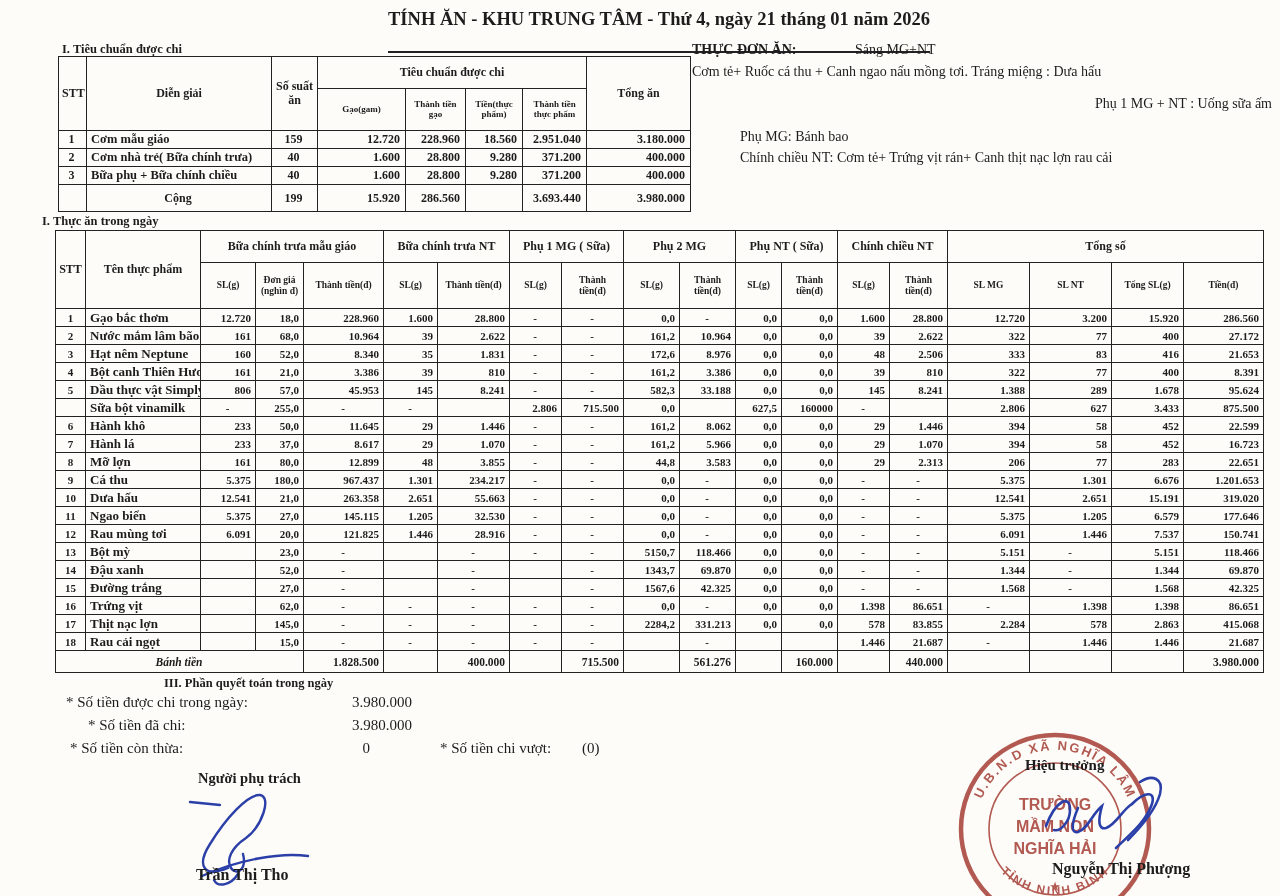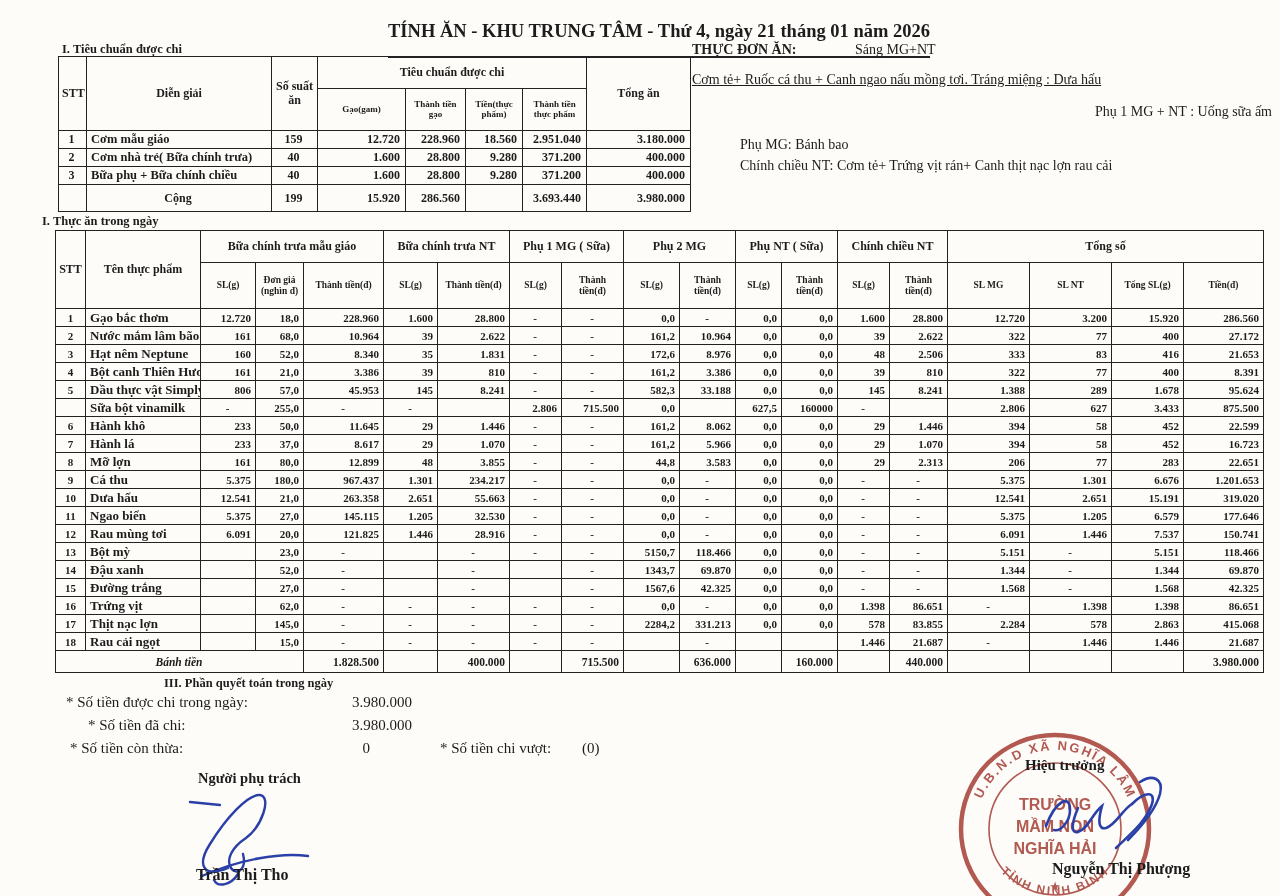--- a/index.html
+++ b/index.html
@@ -1,21 +1,21 @@
 <!DOCTYPE html>
 <html><head>
 <meta charset="utf-8">
 <style>
   * { margin:0; padding:0; box-sizing:border-box; }
   body { width:1280px; height:896px; font-family:"Liberation Serif","DejaVu Serif",serif; }
   .page { position:relative; width:1280px; height:896px; background:#fdfcf8; color:#1c1c1c; overflow:hidden; }
 
   
   .school { position:absolute; left:75px; top:12px; font-size:17px; font-weight:bold; letter-spacing:.3px; }
-  .doc-title { position:absolute; left:388px; top:21px; font-size:18.5px; font-weight:bold; border-bottom:2px solid #222; padding-bottom:14px; }
+  .doc-title { position:absolute; left:388px; top:9px; font-size:18.5px; font-weight:bold; border-bottom:2px solid #222; padding-bottom:21px; }
   .sec-label { position:absolute; font-size:12.5px; font-weight:bold; }
 
   
   table { border-collapse:collapse; table-layout:fixed; }
   th, td { border:1.5px solid #222; overflow:hidden; white-space:nowrap; padding:0 3px; }
   thead th { text-align:center; font-weight:bold; white-space:normal; line-height:1.1; }
 
   .t1 { position:absolute; left:58px; top:56px; width:632px; }
   .t1 thead tr:first-child th { height:32px; font-size:12px; }
   .t1 thead tr:last-child th { height:42px; font-size:9px; }
@@ -34,21 +34,21 @@
   .t2 td.name { text-align:left; font-size:13px; padding-left:4px; }
   .t2 td.stt { text-align:center; padding:0; }
   .t2 td.dash { text-align:center; }
   .t2 .total-row2 td { height:22px; font-size:11.5px; }
   .t2 .bi { text-align:center; font-style:italic; }
 
   
   .menu { position:absolute; left:692px; top:42px; width:580px; font-size:14px; }
   .menu .b { font-weight:bold; }
   .menu-session { margin-left:55px; }
-  .menu-line2 { margin-top:14px;text-decoration:underline; }
+  .menu-line2 { margin-top:6px; }
   .menu-line3 { margin:16px 0 0 70px;text-align:right; }
   .menu-line4 { margin:17px 0 0 48px; }
   .menu-line5 { margin:5px 0 0 48px; }
 
   
   .sec3 { position:absolute; left:0; top:674px; width:1280px; height:100px; font-size:15px; }
   .sec3 .lbl { position:absolute; }
   .sec3 .val { position:absolute; text-align:right; }
 
   
@@ -609,21 +609,21 @@
       </tbody>
     <tbody>
       <tr class="total-row2">
         <td colspan="4" class="bi">Bánh tiền</td>
         <td>1.828.500</td>
         <td></td>
         <td>400.000</td>
         <td></td>
         <td>715.500</td>
         <td></td>
-        <td>636.000</td>
+        <td>561.276</td>
         <td></td>
         <td>160.000</td>
         <td></td>
         <td>440.000</td>
         <td></td>
         <td></td>
         <td></td>
         <td>3.980.000</td>
       </tr>
     </tbody>

